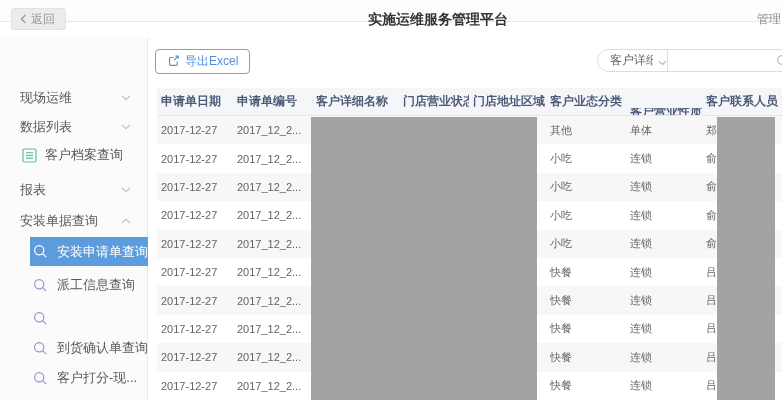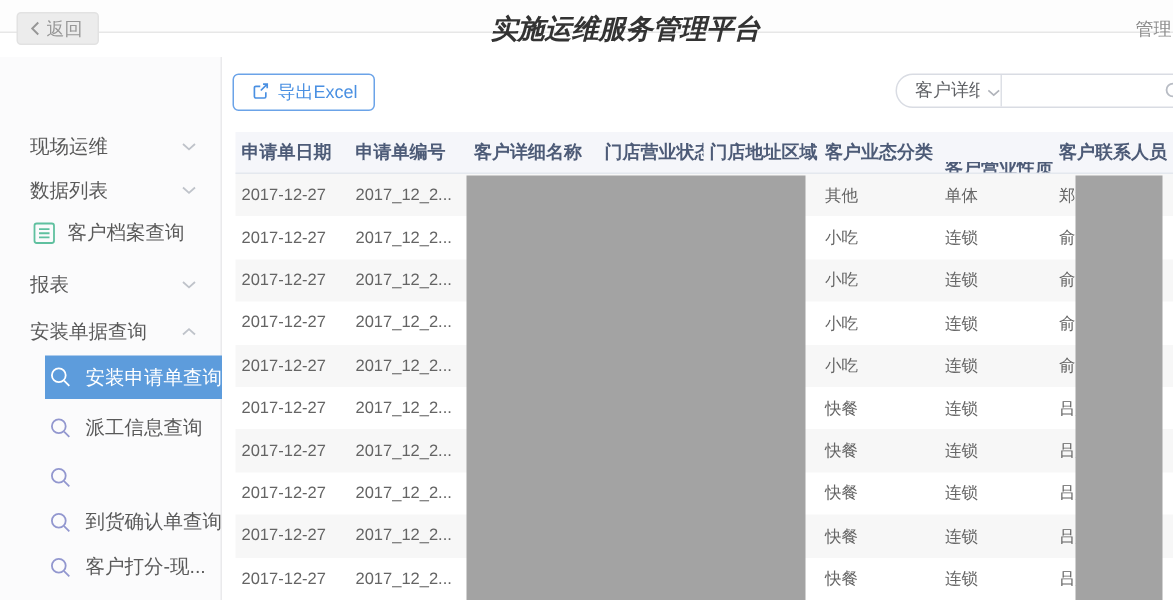--- a/index.html
+++ b/index.html
@@ -6,22 +6,22 @@
   html,body { width:782px; height:400px; overflow:hidden; background:#fff;
     font-family:"Liberation Sans","DejaVu Sans",sans-serif; }
 
   
   .topbar { position:absolute; left:0; top:0; width:782px; height:22px;
     background:#fdfdfd; border-bottom:1px solid #e7e7e7; z-index:30; }
   .back-btn { position:absolute; left:11px; top:8px; height:22px; padding:0 10px 0 8px;
     background:#ececec; border:1px solid #e2e2e2; border-radius:3px; color:#979797;
     font-size:12px; display:flex; align-items:center; gap:4px; cursor:pointer; }
   .back-btn svg { display:block; }
-  .app-title { position:absolute; left:417px; top:0; height:38px; line-height:38px;
-    transform:translateX(-50%); font-size:18px; font-weight:600; color:#333; white-space:nowrap;font-style:italic; }
+  .app-title { position:absolute; left:438px; top:0; height:38px; line-height:38px;
+    transform:translateX(-50%); font-size:14px; font-weight:600; color:#333; white-space:nowrap; }
   .user-label { position:absolute; right:1px; top:0; height:38px; line-height:38px;
     font-size:12px; color:#8b8b8b; cursor:pointer; }
 
   
   .sidebar { position:absolute; left:0; top:38px; width:148px; height:362px;
     background:#fbfbfc; border-right:1px solid #eaeaec; z-index:20;text-align:right; }
   .nav-item { position:absolute; left:0; width:148px; height:28px; display:flex;
     align-items:center; cursor:pointer; font-size:13px; color:#595959; white-space:nowrap; }
   .nav-group { padding-left:20px; }
   .nav-group .chev { position:absolute; right:17px; top:11px; }

